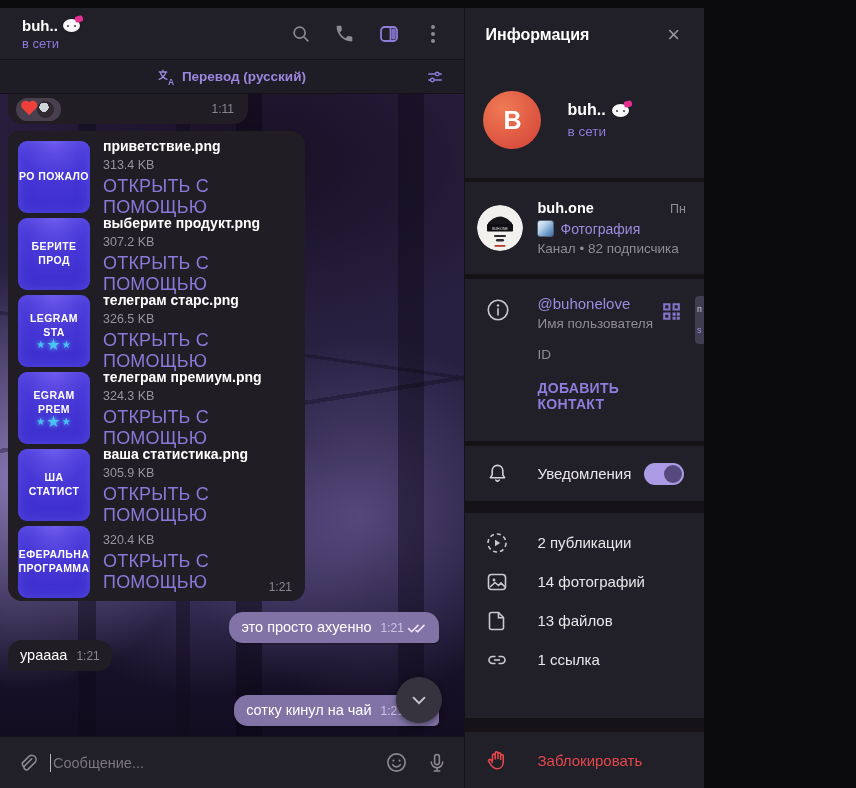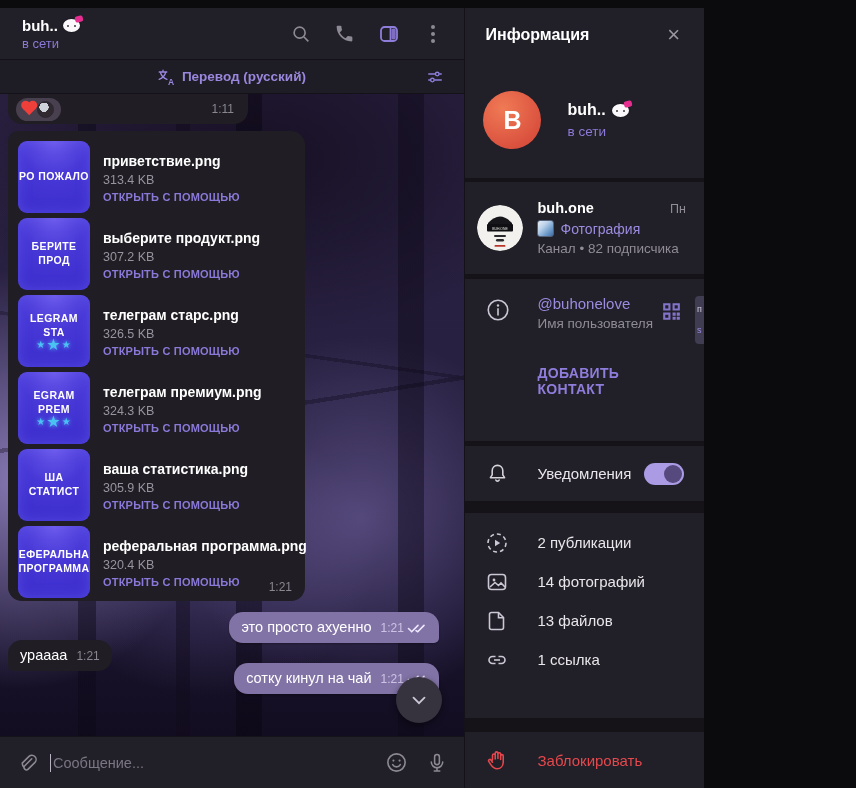--- a/index.html
+++ b/index.html
@@ -62,30 +62,30 @@
   .file-bubble { left:8px; top:37px; width:297px; height:470px; padding:7px 10px 6px; border-radius:10px 14px 14px 14px; }
   .file-row { display:flex; align-items:center; gap:13px; height:77px; cursor:pointer; }
   .thumb { flex:0 0 auto; width:72px; height:72px; border-radius:9px; overflow:hidden; display:flex; flex-direction:column; align-items:center; justify-content:center; gap:2px;
     background:radial-gradient(circle at 50% 0%, #6a58ea 0, #4637d6 45%, #3a2ccb 100%); box-shadow:inset 0 0 14px rgba(130,120,255,.35); }
   .thumb-text { color:#fff; font-size:10.5px; font-weight:700; letter-spacing:.4px; white-space:pre-line; text-align:center; line-height:1.3; max-width:none; overflow:visible; }
   .thumb-stars { color:#49c3f2; font-size:10px; line-height:8px; letter-spacing:1px; text-shadow:0 0 4px rgba(90,200,255,.9); }
   .thumb-stars .big { font-size:16px; vertical-align:-2px; }
   .file-info { display:flex; flex-direction:column; gap:4px; padding-top:2px; min-width:0; }
   .file-name { color:#fff; font-size:14px; font-weight:700; white-space:nowrap; }
   .file-size { color:#98949f; font-size:12.5px; }
-  .file-action { color:#8b79d9; font-size:11px; font-weight:700; letter-spacing:.2px; cursor:pointer; }
+  .file-action { color:#8b79d9; font-size:18px; font-weight:400; letter-spacing:.2px; cursor:pointer; }
   .file-bubble .bubble-stamp { position:absolute; right:13px; bottom:7px; }
 
   .text-bubble { padding:7px 12px 8px; font-size:14.5px; display:flex; align-items:flex-end; gap:9px; white-space:nowrap; }
   .out-meta { display:flex; align-items:center; gap:3px; }
   .out-time { color:rgba(230,220,250,.75); font-size:12px; }
   .ticks { color:#efe9ff; display:flex; }
   .out1 { right:25px; top:518px; border-bottom-right-radius:5px; }
   .in1  { left:8px;  top:546px; border-bottom-left-radius:5px; }
-  .out2 { right:25px; top:569px; border-bottom-right-radius:5px; }
+  .out2 { right:25px; top:601px; border-bottom-right-radius:5px; }
   .fab { position:absolute; right:22px; top:583px; width:46px; height:46px; border-radius:50%; background:#36323e; display:flex; align-items:center; justify-content:center; color:#cbc7d4; cursor:pointer; box-shadow:0 2px 6px rgba(0,0,0,.45); z-index:4; }
 
   .composer { height:52px; background:#211f27; border-top:1px solid #15131a; display:flex; align-items:center; padding:0 16px; gap:12px; flex:0 0 auto; }
   .composer .clip { color:#8d8994; cursor:pointer; display:flex; }
   .input-wrap { flex:1; display:flex; align-items:center; gap:2px; }
   .caret { width:1px; height:18px; background:#b9b3c4; }
   .composer input { background:transparent; border:none; outline:none; color:#e8e6ea; font-size:14.5px; width:100%; font-family:inherit; }
   .composer input::placeholder { color:#7b7684; }
   .composer .right-icons { display:flex; align-items:center; gap:18px; color:#8d8994; }
   .composer .right-icons > * { cursor:pointer; display:flex; }
@@ -289,21 +289,20 @@
               </div>
             </div>
 
             <div class="file-row">
               <div class="thumb">
                 <div class="thumb-text">ЕФЕРАЛЬНА
 ПРОГРАММА</div>
 
               </div>
               <div class="file-info">
-                <div class="file-name">реферальная программа.png</div>
                 <div class="file-size">320.4 KB</div>
                 <div class="file-action">ОТКРЫТЬ С ПОМОЩЬЮ</div>
               </div>
             </div>
 
           <span class="msg-time bubble-stamp">1:21</span>
         </div>
 
         <div class="bubble bubble-out text-bubble out1">
           <span>это просто ахуенно</span>
@@ -433,20 +432,21 @@
             <span class="detail-value">@buhonelove</span>
             <span class="detail-label">Имя пользователя</span>
           </div>
         </div>
         <span class="qr-btn">
           <svg width="25" height="25" viewBox="0 0 24 24" fill="currentColor">
               <path d="M4 4h7v7H4zM6 6v3h3V6zM13 4h7v7h-7zM15 6v3h3V6zM4 13h7v7H4zM6 15v3h3v-3zM13 13h3v3h-3zM17 13h3v3h-3zM13 17h3v3h-3zM17 17h3v3h-3z" opacity=".9"></path>
             </svg>
         </span>
         <div class="id-row">
+          <span class="detail-label">ID</span>
         </div>
         <div class="add-contact">ДОБАВИТЬ КОНТАКТ</div>
       </div>
 
       <div class="gap" style="height:5px"></div>
 
       <div class="section notif">
         <span class="notif-icon">
           <svg width="25" height="25" viewBox="0 0 24 24" fill="none" stroke="currentColor" stroke-width="1.5" stroke-linejoin="round">
               <path d="M12 4.2c-3.1 0-5.1 2.3-5.1 5.2v3.9L5.2 16h13.6l-1.7-2.7V9.4c0-2.9-2-5.2-5.1-5.2z"></path>

